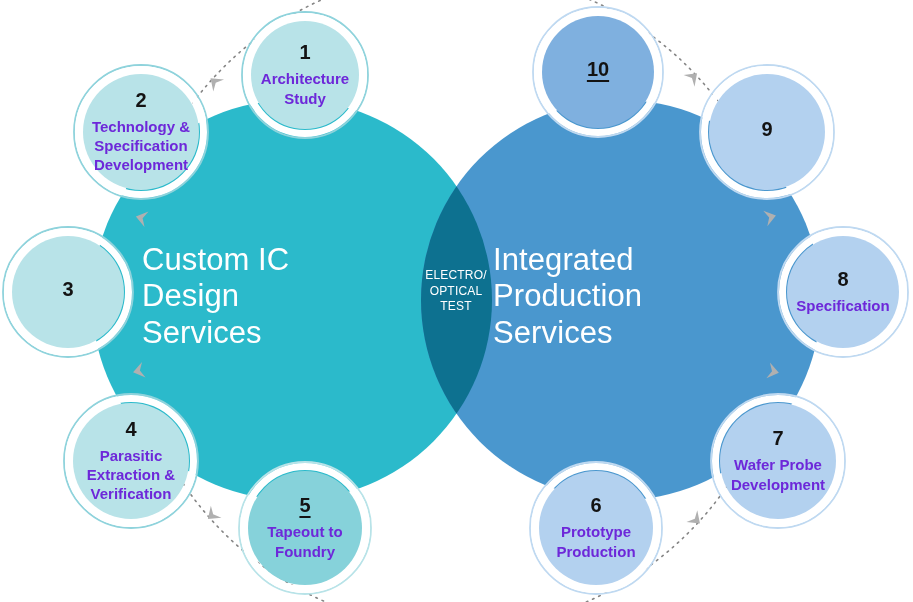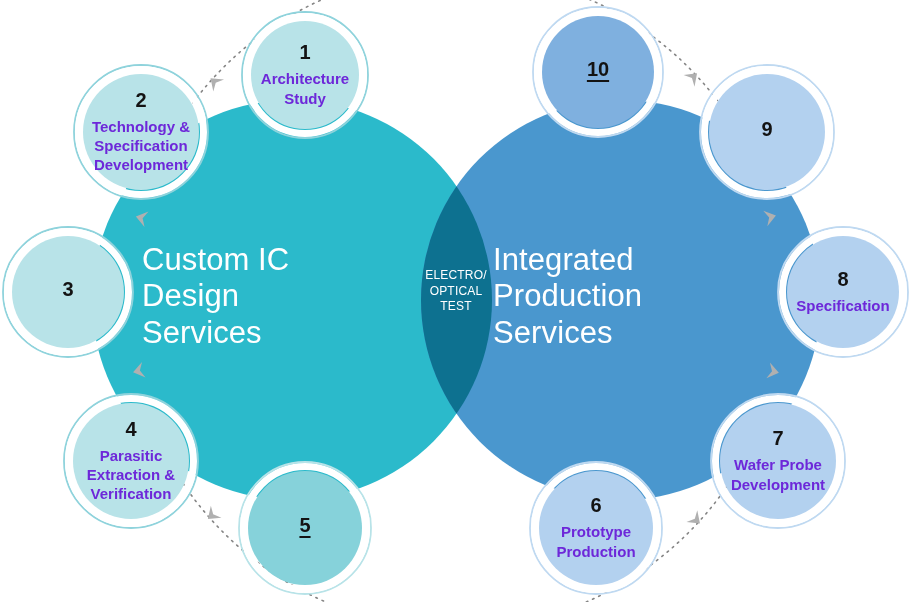--- a/index.html
+++ b/index.html
@@ -195,20 +195,22 @@
         <div class="node-num">3</div>
       </div>
       <div class="node" style="left: 73px; top: 403px; width: 116px; height: 116px; cursor: pointer;">
         <div class="node-num">4</div>
         <div class="node-text">Parasitic
 Extraction &amp;
 Verification</div>
       </div>
       <div class="node" style="left: 248px; top: 471px; width: 114px; height: 114px; cursor: pointer;">
         <div class="node-num underlined">5</div>
+        <div class="node-text">Tapeout to
+Foundry</div>
       </div>
       <div class="node" style="left: 539px; top: 471px; width: 114px; height: 114px; cursor: pointer;">
         <div class="node-num">6</div>
         <div class="node-text">Prototype
 Production</div>
       </div>
       <div class="node" style="left: 720px; top: 403px; width: 116px; height: 116px; cursor: pointer;">
         <div class="node-num">7</div>
         <div class="node-text">Wafer Probe
 Development</div>

